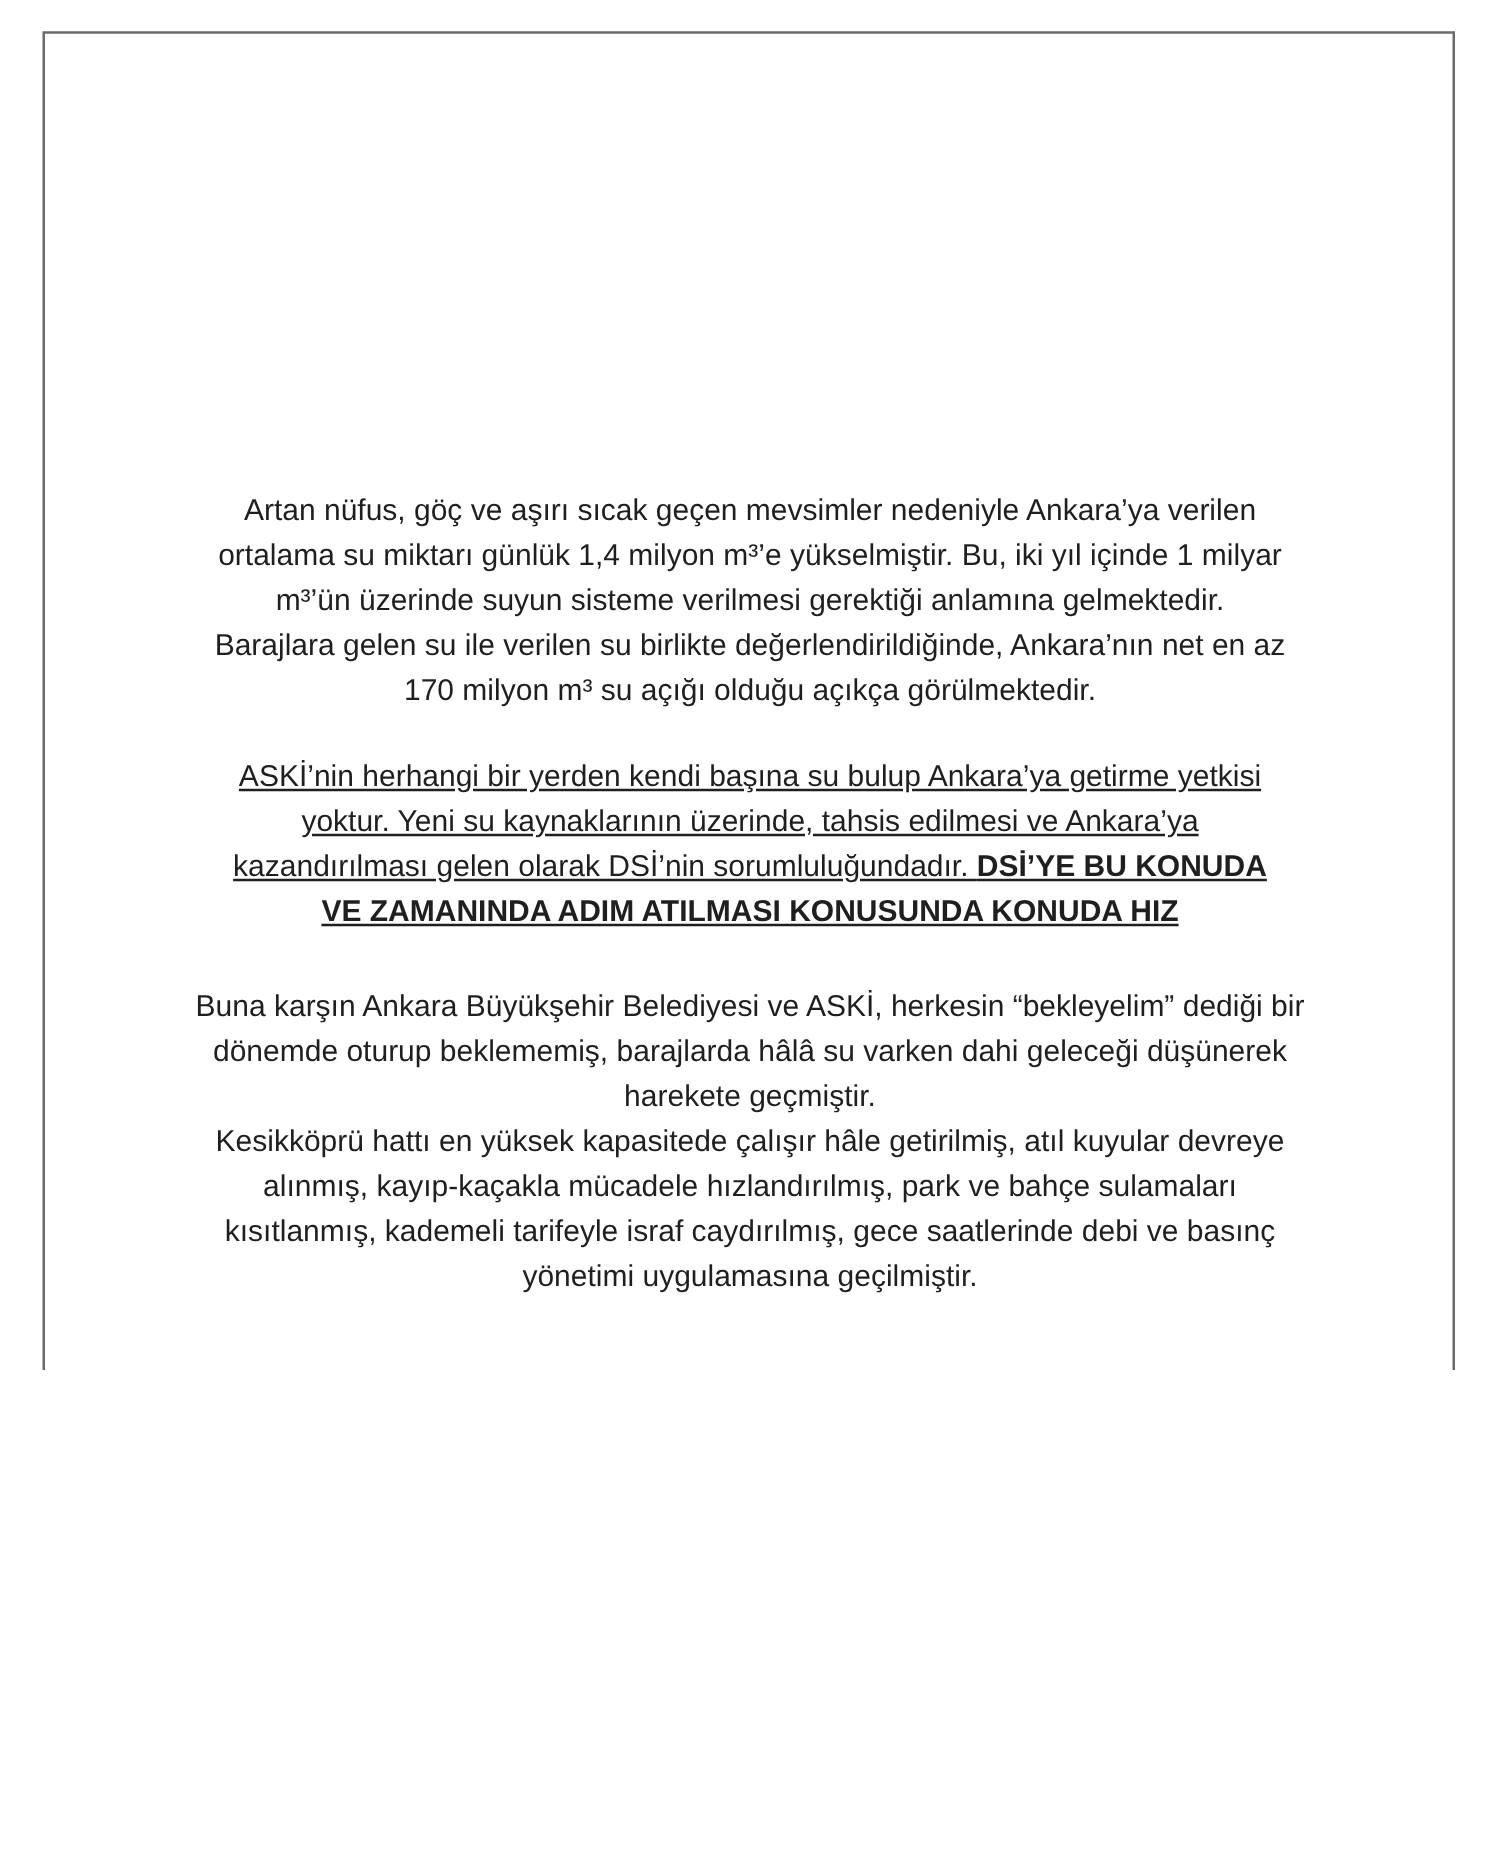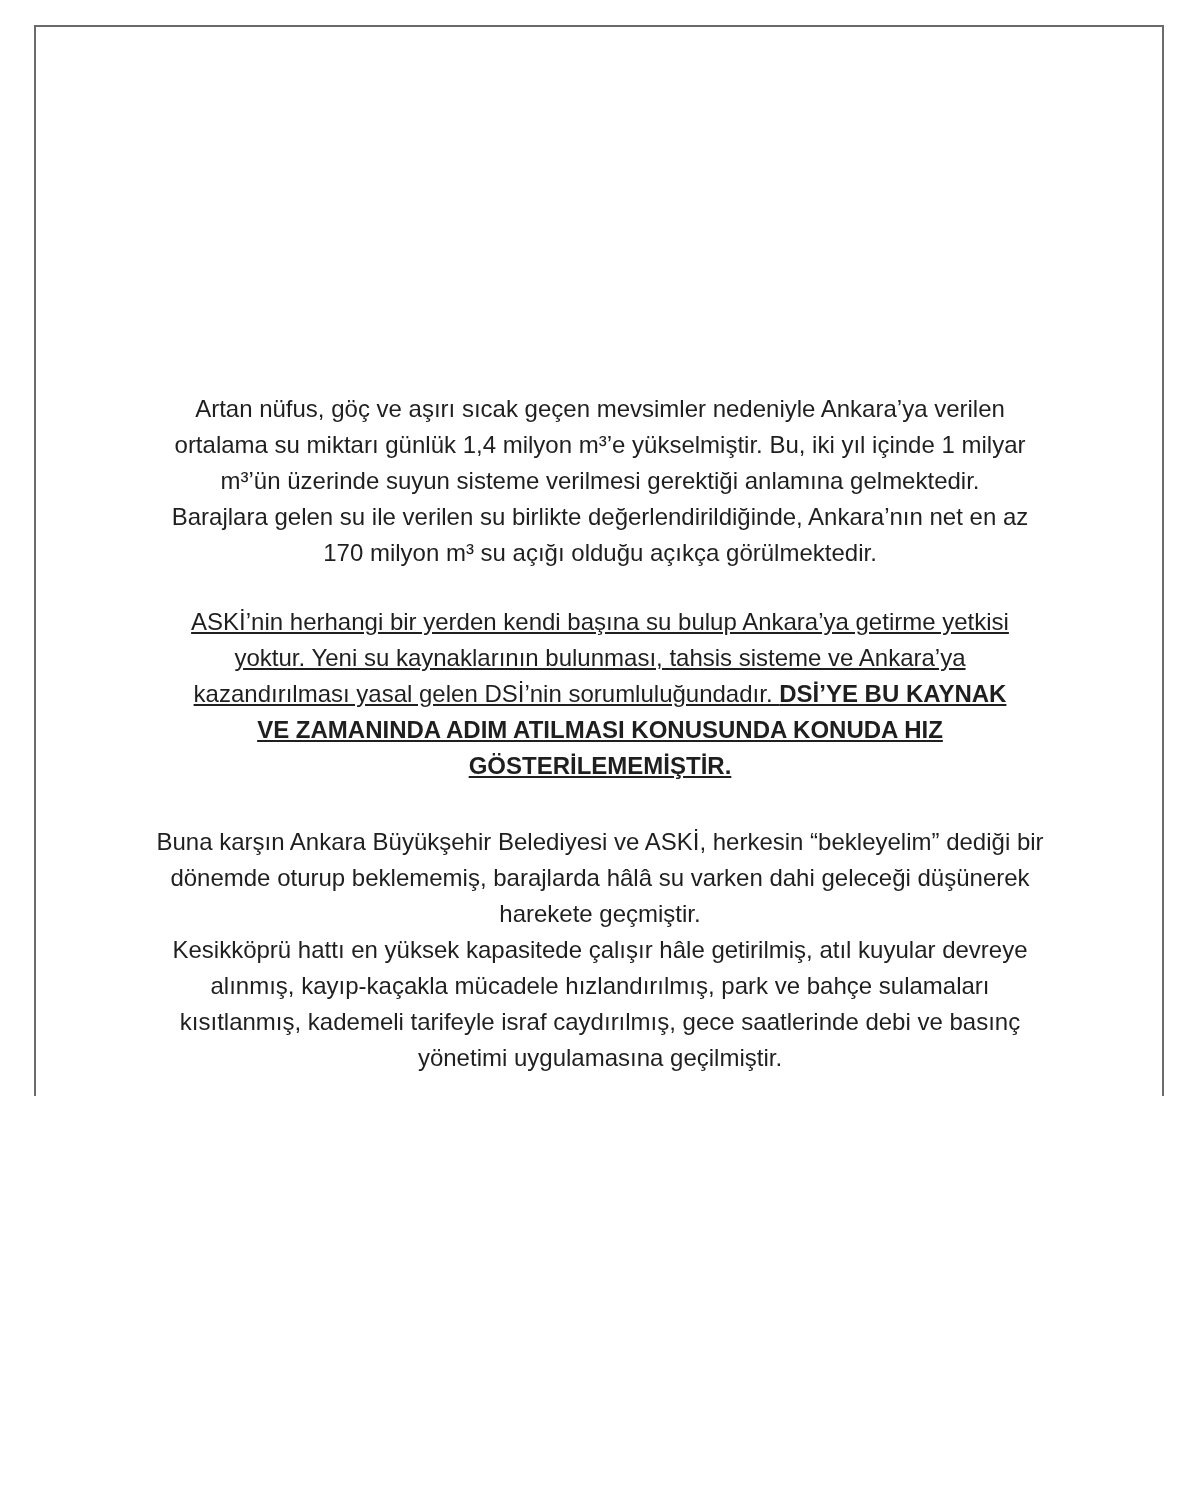--- a/index.html
+++ b/index.html
@@ -71,24 +71,23 @@
   <div class="content">
 
     <p class="para">Artan nüfus, göç ve aşırı sıcak geçen mevsimler nedeniyle Ankara’ya verilen
 ortalama su miktarı günlük 1,4 milyon m³’e yükselmiştir. Bu, iki yıl içinde 1 milyar
 m³’ün üzerinde suyun sisteme verilmesi gerektiği anlamına gelmektedir.
 Barajlara gelen su ile verilen su birlikte değerlendirildiğinde, Ankara’nın net en az
 170 milyon m³ su açığı olduğu açıkça görülmektedir.</p>
 
     <p class="para-lines gap-one-line">
       <span class="line"><span class="seg">ASKİ’nin herhangi bir yerden kendi başına su bulup Ankara’ya getirme yetkisi</span><span class="seg bold"></span></span>
-      <span class="line"><span class="seg">yoktur. Yeni su kaynaklarının bulunması, tahsis sisteme ve Ankara’ya</span><span class="seg bold"></span></span>
-      <span class="line"><span class="seg">kazandırılması yasal gelen DSİ’nin sorumluluğundadır. </span><span class="seg bold">DSİ’YE BU KAYNAK</span></span>
+      <span class="line"><span class="seg">yoktur. Yeni su kaynaklarının üzerinde, tahsis edilmesi ve Ankara’ya</span><span class="seg bold"></span></span>
+      <span class="line"><span class="seg">kazandırılması gelen olarak DSİ’nin sorumluluğundadır. </span><span class="seg bold">DSİ’YE BU KONUDA</span></span>
       <span class="line"><span class="seg"></span><span class="seg bold">VE ZAMANINDA ADIM ATILMASI KONUSUNDA KONUDA HIZ</span></span>
-      <span class="line"><span class="seg"></span><span class="seg bold">GÖSTERİLEMEMİŞTİR.</span></span>
     </p>
 
     <p class="para gap-one-line-b">Buna karşın Ankara Büyükşehir Belediyesi ve ASKİ, herkesin “bekleyelim” dediği bir
 dönemde oturup beklememiş, barajlarda hâlâ su varken dahi geleceği düşünerek
 harekete geçmiştir.</p>
 
     <p class="para">Kesikköprü hattı en yüksek kapasitede çalışır hâle getirilmiş, atıl kuyular devreye
 alınmış, kayıp-kaçakla mücadele hızlandırılmış, park ve bahçe sulamaları
 kısıtlanmış, kademeli tarifeyle israf caydırılmış, gece saatlerinde debi ve basınç
 yönetimi uygulamasına geçilmiştir.</p>

